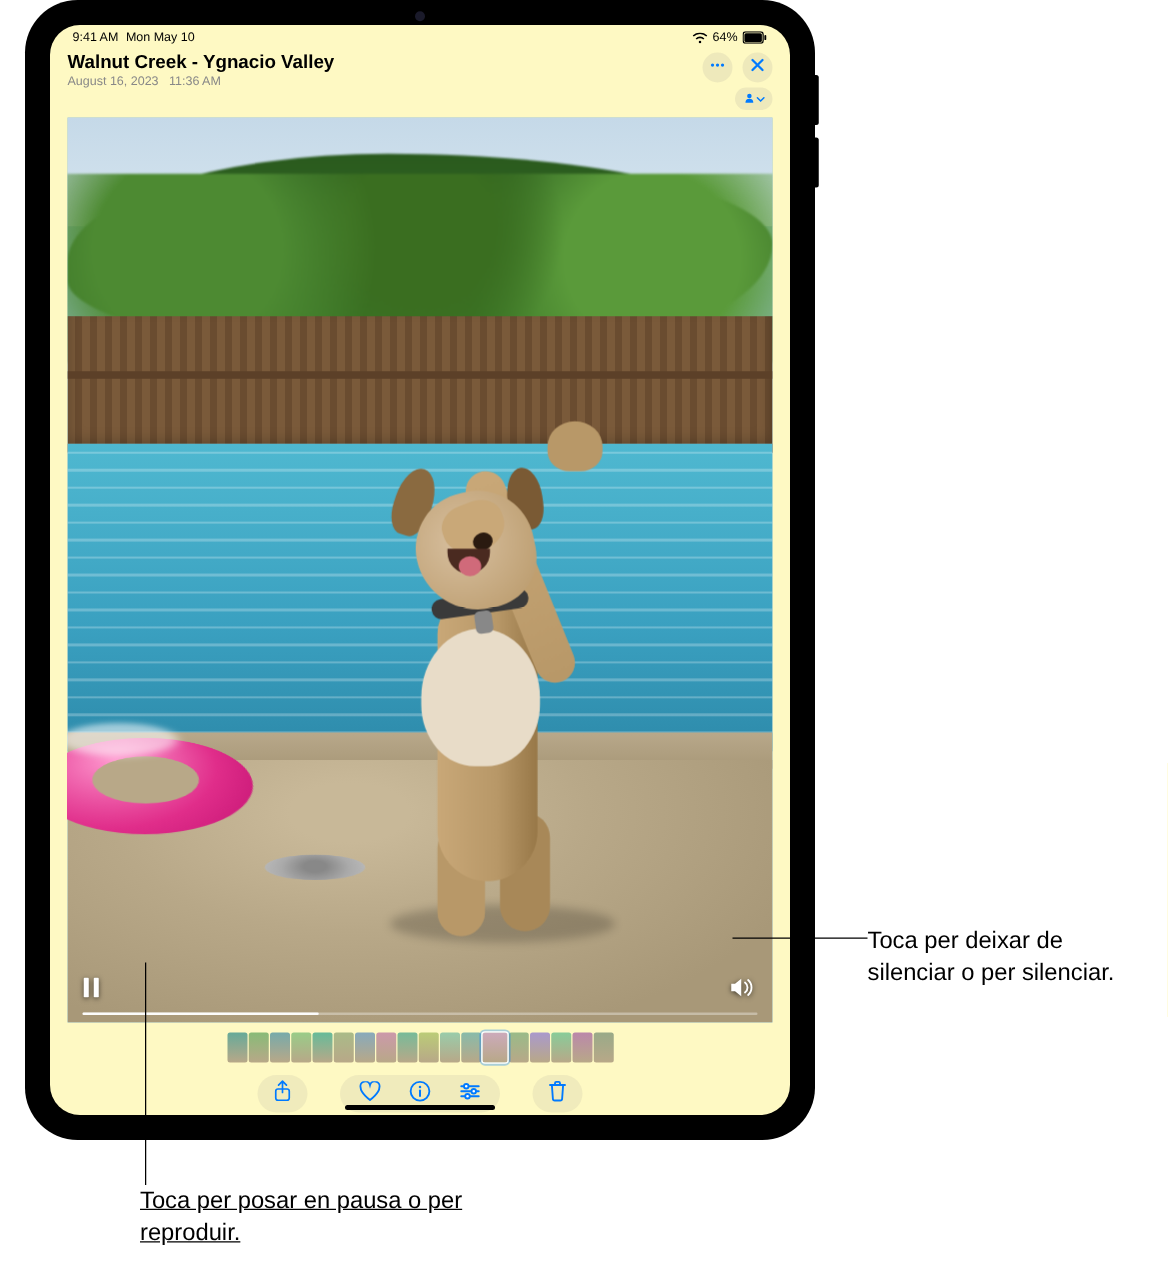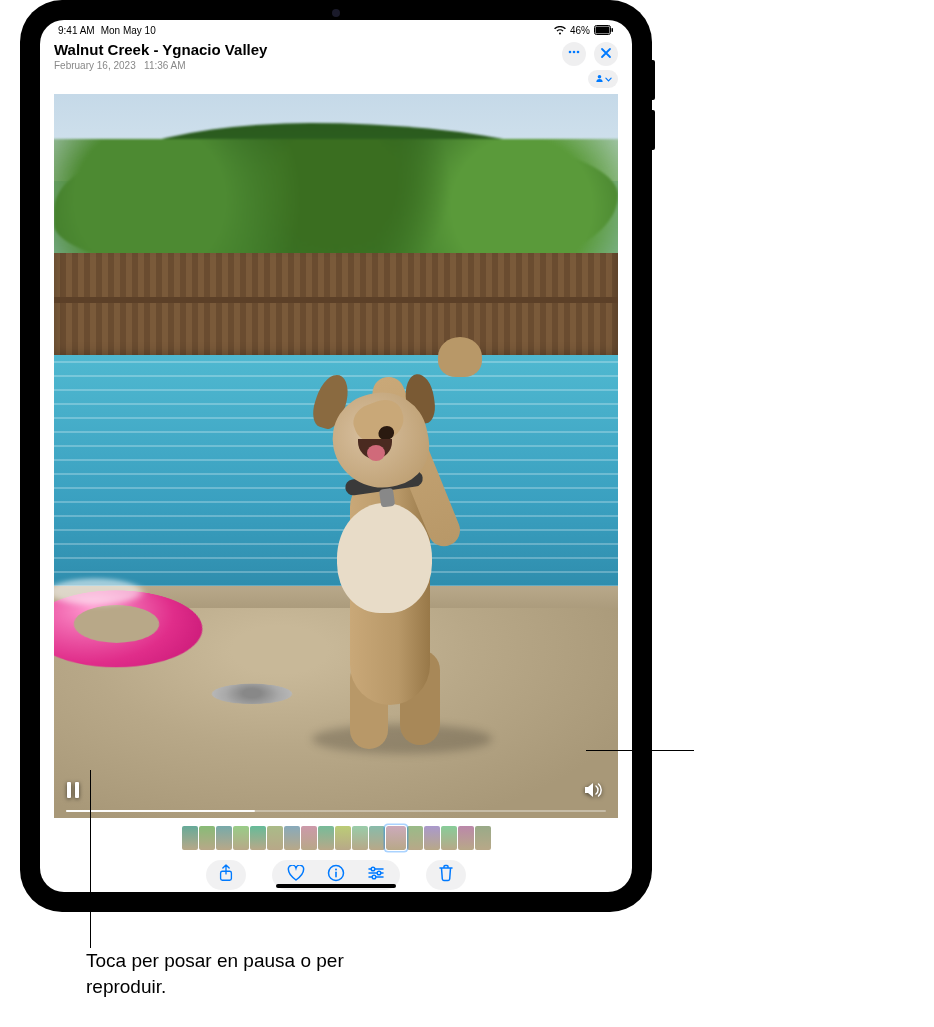--- a/index.html
+++ b/index.html
@@ -26,21 +26,21 @@
     top: 9px;
     left: 50%;
     transform: translateX(-50%);
     width: 8px; height: 8px;
     background: #1a1a2a;
     border-radius: 50%;
   }
   .screen {
     width: 100%;
     height: 100%;
-    background: #ffffff;
+    background: #fef9c3;
     border-radius: 24px;
     overflow: hidden;
     display: flex;
     flex-direction: column;
     position: relative;
   }
   
   .status-bar {
     height: 18px;
     display: flex;
@@ -185,21 +185,21 @@
     position: absolute;
     border-top: 1px solid #000;
   }
   .callout .line::before {
     content:"";
     position:absolute;
     border-left:1px solid #000;
   }
   .co1 { left: 694px; top: 740px; width: 230px; }
   .co1 .line { right: 100%; width: 108px; top: 10px; }
-  .co2 { left: 86px; top: 948px; width: 260px; }
+  .co2 { left: 112px; top: 948px; width: 260px; text-decoration: underline; }
   .co2 .vline { position:absolute; left: 4px; bottom: 100%; height: 178px; border-left:1px solid #000;}
 </style>
 </head>
 <body>
 
 <div class="ipad-frame">
   <div class="side-btn top1"></div>
   <div class="side-btn top2"></div>
 
   <div class="camera-dot"></div>
@@ -210,36 +210,36 @@
       <div class="status-left">
         <span>9:41 AM</span>
         <span>Mon May 10</span>
       </div>
       <div class="status-right">
         <span>
           <svg width="12" height="9" viewBox="0 0 12 9">
               <path d="M6 8.5a1 1 0 100-2 1 1 0 000 2zm-2.6-2.9a3.7 3.7 0 015.2 0l.9-.9a5 5 0 00-7 0l.9.9zM1 3.2a7.2 7.2 0 0110 0l.9-.9a8.5 8.5 0 00-11.8 0L1 3.2z" fill="#000"></path>
             </svg>
         </span>
-        <span>46%</span>
+        <span>64%</span>
         <span>
           <svg width="20" height="10" viewBox="0 0 20 10">
               <rect x="0.5" y="0.5" width="16" height="9" rx="2" stroke="#000" fill="none"></rect>
               <rect x="1.5" y="1.5" width="14" height="7" rx="1.2" fill="#000"></rect>
               <rect x="17.5" y="3" width="1.5" height="4" rx="0.7" fill="#000"></rect>
             </svg>
         </span>
       </div>
     </div>
 
     <div class="nav">
       <div class="nav-title">
         <h1>Walnut Creek - Ygnacio Valley</h1>
         <div class="sub">
-          <span>February 16, 2023</span>
+          <span>August 16, 2023</span>
           &nbsp;
           <span>11:36 AM</span>
         </div>
       </div>
       <div class="nav-controls">
         <div style="display:flex;flex-direction:column;gap:4px;align-items:flex-end;">
           <div style="display:flex;gap:8px;">
             <div class="nav-btn">
               <span>
                 <svg width="14" height="14" viewBox="0 0 14 14">
@@ -399,17 +399,18 @@
         </div>
       </div>
     </div>
 
     <div class="home-ind"></div>
   </div>
 </div>
 
 <div class="callout co1">
   <div class="line"></div>
+  <span>Toca per deixar de silenciar o per silenciar.</span>
 </div>
 <div class="callout co2">
   <div class="vline"></div>
   <span>Toca per posar en pausa o per reproduir.</span>
 </div>
 
 </body></html>

